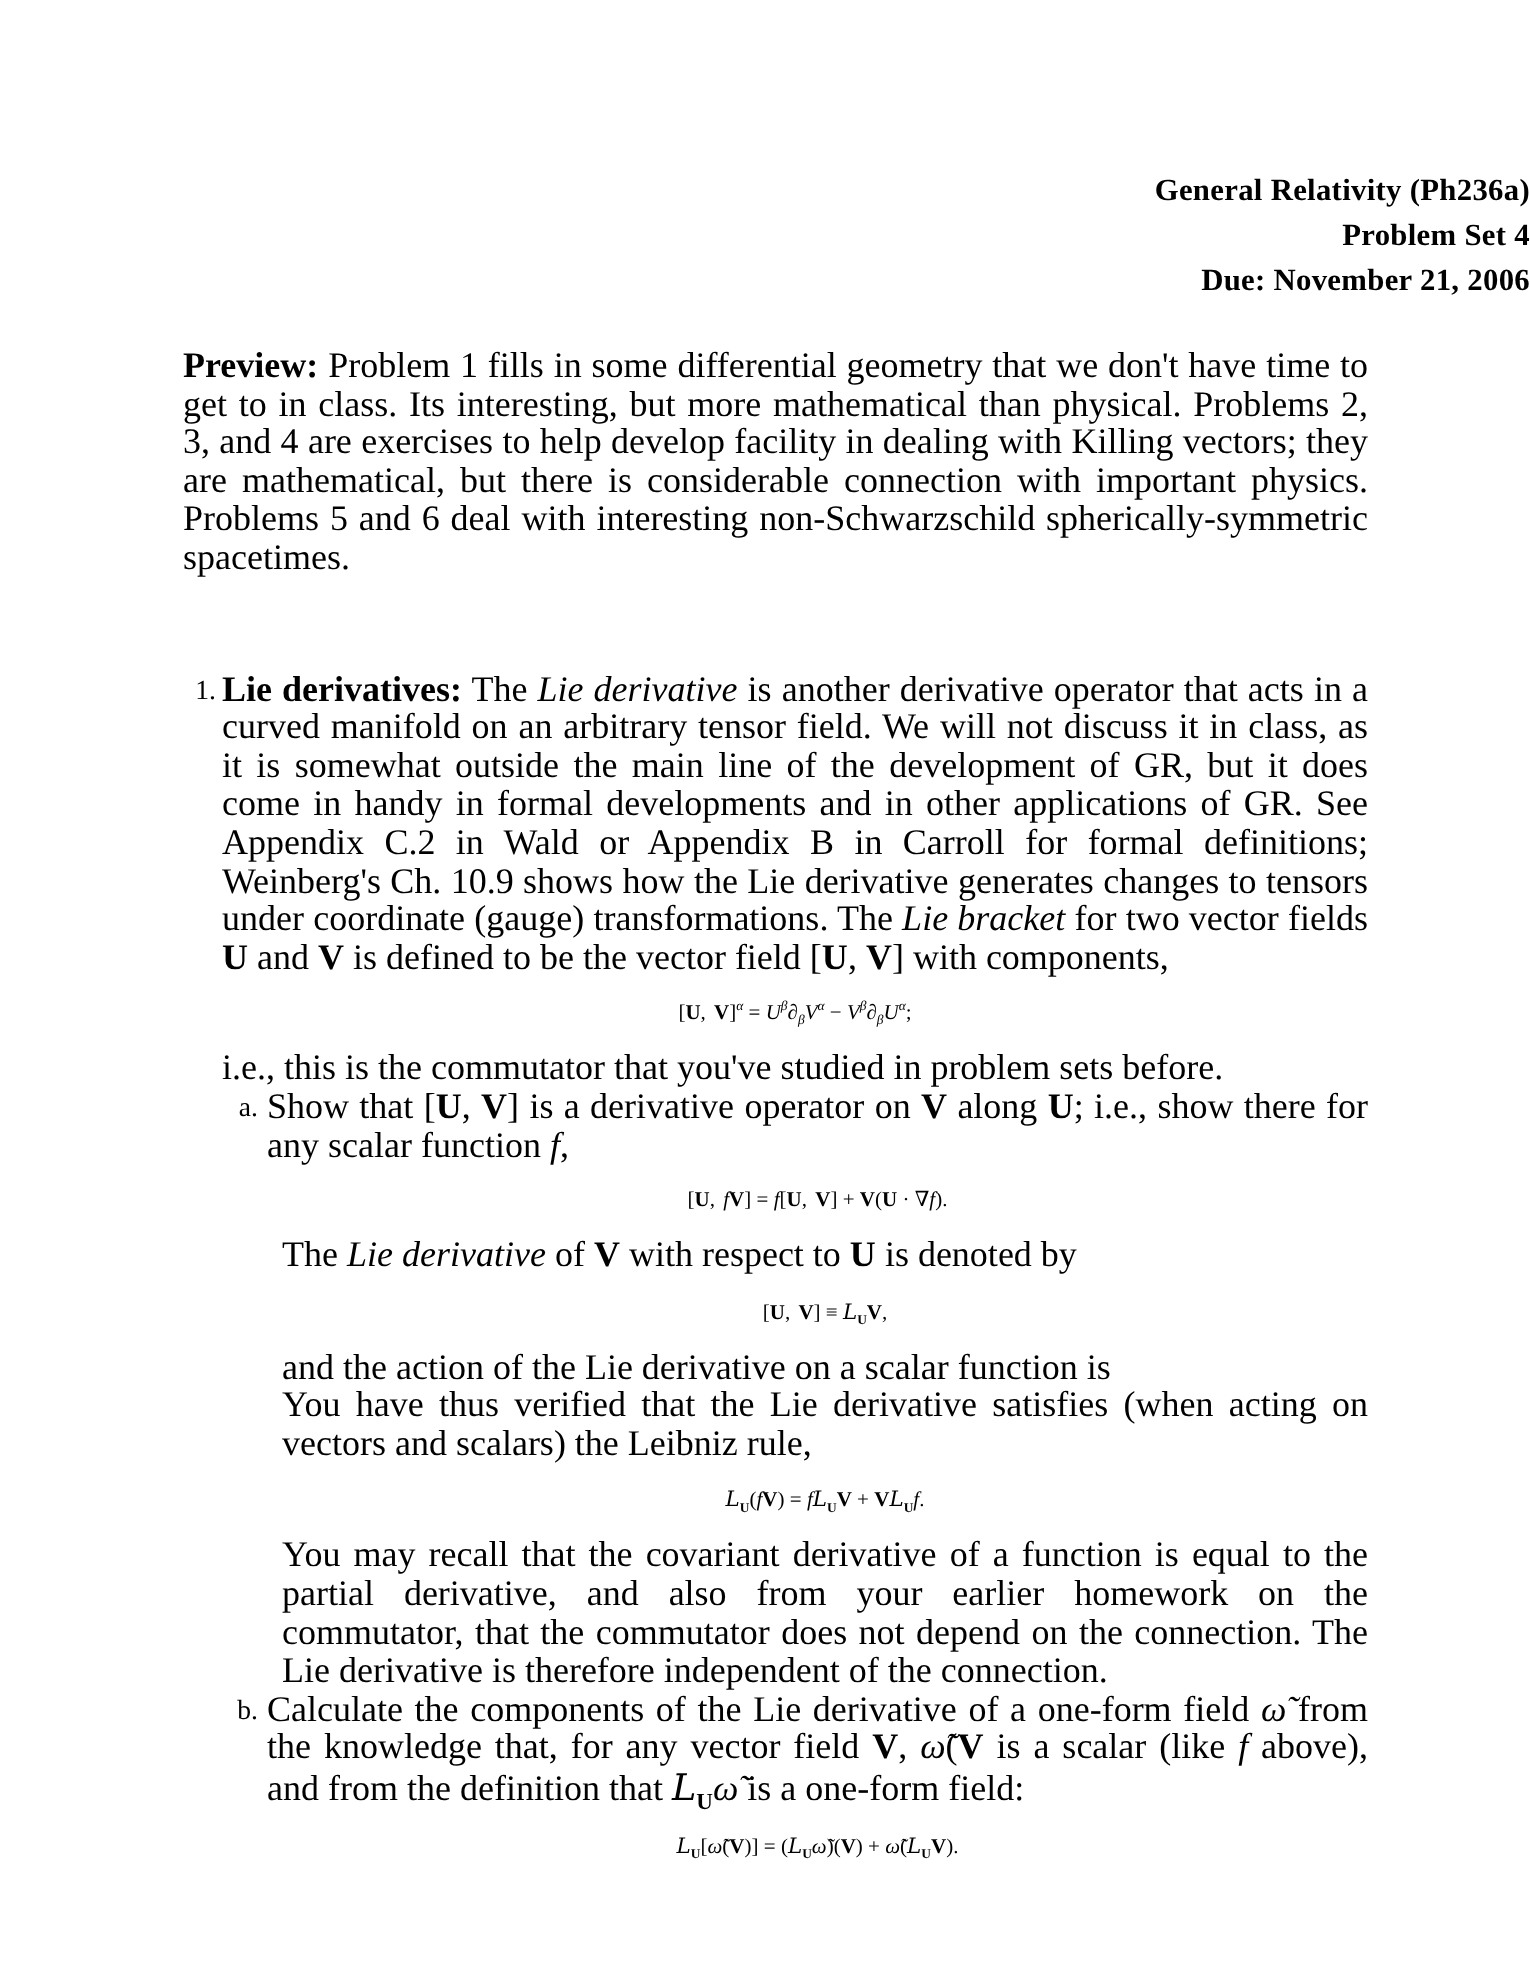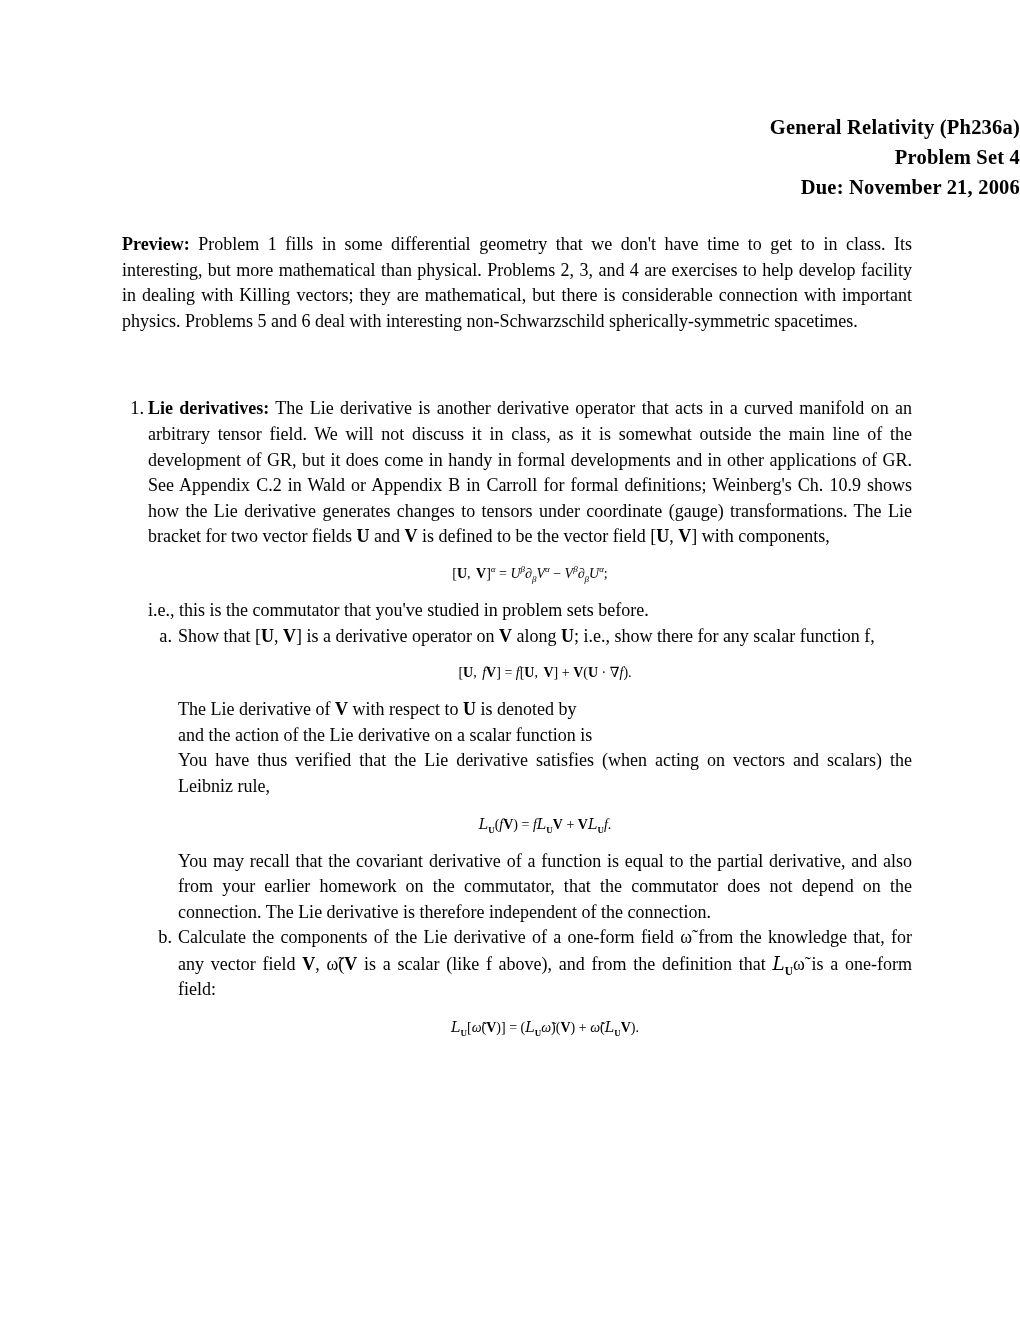--- a/index.html
+++ b/index.html
@@ -38,21 +38,21 @@
     line-height: 30px;
   }
   .body {
     position: absolute;
     left: 122px;
     top: 232px;
     width: 790px;
   }
   p.para {
     margin: 0 0 0 0;
-    font-size: 18px;
+    font-size: 24px;
     line-height: 25.6px;
     text-align: justify;
     text-justify: inter-word;
     hyphens: manual;
   }
   .preview {
     margin-bottom: 0;
   }
   .preview b {
     font-weight: bold;
@@ -91,37 +91,38 @@
   .alpha-marker {
     position: absolute;
     left: 0;
     top: 0;
     font-size: 18.4px;
     line-height: 25.6px;
     width: 24px;
     text-align: right;
   }
   .sub-indent {
+    margin-left: 10px;
   }
 
   .eq {
     text-align: center;
     font-size: 14px;
     line-height: 30px;
     margin: 9px 0 9px 0;
     white-space: nowrap;
   }
   .mathit { font-style: italic; }
   .mathbf { font-weight: bold; font-style: normal; }
   .mathcal {
     font-family: "DejaVu Serif", serif;
     font-style: italic;
     font-size: 1.02em;
   }
-  .it { }
+  .it { font-style: italic; }
   sup.idx {
     font-size: 0.64em;
     vertical-align: super;
     font-style: italic;
     line-height: 0;
   }
   sub.idx {
     font-size: 0.64em;
     vertical-align: sub;
     font-style: italic;
@@ -170,20 +171,21 @@
             <span class="alpha-marker">a.</span>
 
             <p class="para"><span>Show that [</span><b>U</b><span>, </span><b>V</b><span>] is a derivative operator on </span><b>V</b><span> along </span><b>U</b><span>; i.e., show there for any scalar function </span><span class="it">f</span><span>,</span></p>
 
             <div class="eq">[<span class="mathbf">U</span>,<span class="thinsp"></span> <span class="mathit">f</span><span class="mathbf">V</span>] <span class="op">=</span> <span class="mathit">f</span>[<span class="mathbf">U</span>,<span class="thinsp"></span> <span class="mathbf">V</span>] <span class="op">+</span> <span class="mathbf">V</span>(<span class="mathbf">U</span> <span class="op">·</span> <span class="op">∇</span><span class="mathit">f</span>).</div>
 
             <div class="sub-indent">
 
               <p class="para"><span>The </span><span class="it">Lie derivative</span><span> of </span><b>V</b><span> with respect to </span><b>U</b><span> is denoted by</span></p>
 
+              <div class="eq">[<span class="mathbf">U</span>,<span class="thinsp"></span> <span class="mathbf">V</span>] <span class="op">≡</span> <span class="mathcal">L</span><sub class="idxb">U</sub><span class="mathbf">V</span>,</div>
 
               <p class="para">and the action of the Lie derivative on a scalar function is</p>
 
 
               <p class="para">You have thus verified that the Lie derivative satisfies (when acting on vectors and scalars) the Leibniz rule,</p>
 
               <div class="eq"><span class="mathcal">L</span><sub class="idxb">U</sub>(<span class="mathit">f</span><span class="mathbf">V</span>) <span class="op">=</span> <span class="mathit">f</span><span class="mathcal">L</span><sub class="idxb">U</sub><span class="mathbf">V</span> <span class="op">+</span> <span class="mathbf">V</span><span class="mathcal">L</span><sub class="idxb">U</sub><span class="mathit">f</span>.</div>
 
               <p class="para">You may recall that the covariant derivative of a function is equal to the partial derivative, and also from your earlier homework on the commutator, that the commutator does not depend on the connection. The Lie derivative is therefore independent of the connection.</p>
 

